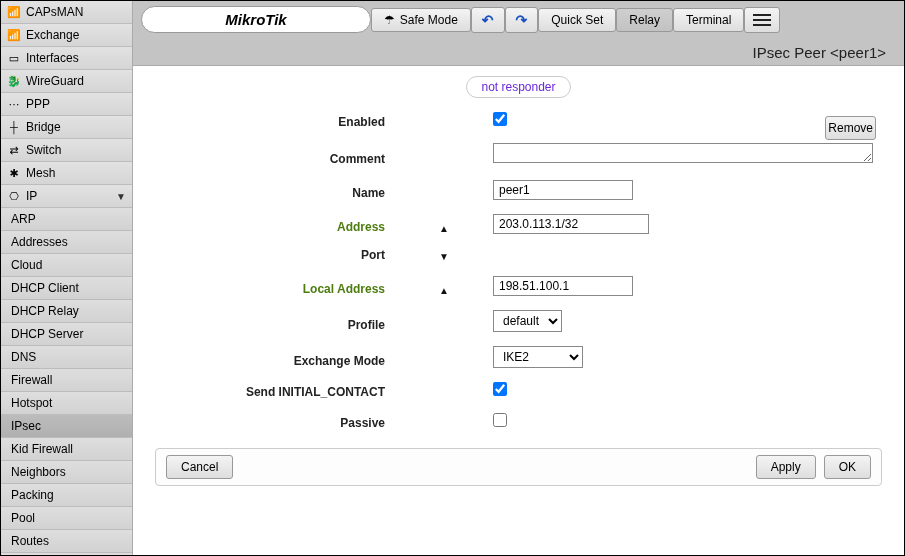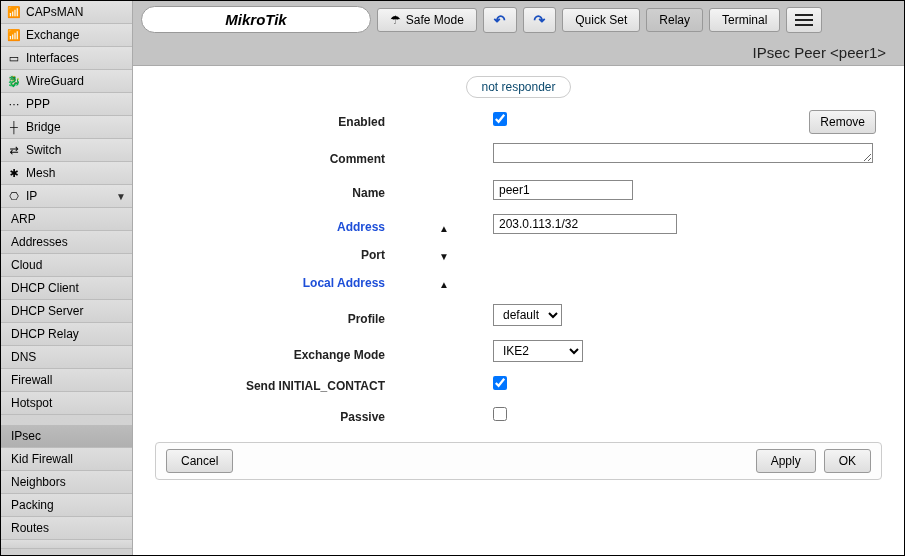--- a/index.html
+++ b/index.html
@@ -4,38 +4,38 @@
 <style>
   * { box-sizing: border-box; margin: 0; padding: 0; }
   body { font-family: Verdana, Arial, sans-serif; font-size: 12px; background: #fff; width: 905px; height: 556px; overflow: hidden; }
   .wrap { display: flex; width: 905px; height: 556px; border: 1px solid #000; }
   
   .sidebar { width: 132px; flex-shrink: 0; background: linear-gradient(#dcdcdc,#d0d0d0); border-right: 1px solid #aaa; overflow-y: auto; }
   .side-item { display: flex; align-items: center; gap: 5px; padding: 4px 6px; border-bottom: 1px solid #bcbcbc; background: linear-gradient(#e2e2e2,#d5d5d5); cursor: pointer; }
   .side-item .ico { width: 14px; height: 14px; display: inline-flex; align-items:center; justify-content:center; font-size:11px; }
   .side-item.expand { justify-content: space-between; }
   .side-item.sub { padding-left: 10px; background: linear-gradient(#dedede,#d2d2d2); font-size: 12px; }
-  .side-item.sub.active { background: linear-gradient(#bcbcbc,#b0b0b0); margin-top: 10px; }
+  .side-item.sub.active { background: linear-gradient(#bcbcbc,#b0b0b0); }
   .side-item .arrow { font-size: 10px; color:#333;}
   
   .main { flex: 1; display: flex; flex-direction: column; background: #c4c4c4; }
-  .topbar { display: flex; align-items: center; gap: 6px; padding: 5px 8px; background: #c4c4c4; }
+  .topbar { display: flex; align-items: center; padding: 5px 8px; background: #c4c4c4; }
   .brand { flex: 0 0 230px; background: #fff; border: 1px solid #999; border-radius: 14px; text-align: center; font-weight: bold; font-style: italic; font-size: 15px; padding: 4px 8px; }
   .tbtn { background: linear-gradient(#f4f4f4,#dedede); border:1px solid #999; border-radius:3px; padding:4px 12px; font-size:12px; cursor:pointer; display:flex; align-items:center; gap:5px;}
   .tbtn.iconbtn { padding:4px 10px; color:#1a4fbf; font-weight:bold; font-size:14px;}
   .tbtn.active { background: linear-gradient(#cfcfcf,#c2c2c2); }
   .menu-ico span { display:block; width:18px; height:2px; background:#222; margin:3px 0;}
   .subhead { text-align: right; padding: 6px 18px 4px; font-size: 15px; color:#222; background:#c4c4c4; border-bottom:1px solid #aaa;}
   .content { flex:1; background:#fff; margin:0; padding: 10px 22px 14px; position: relative; }
-  .bad-pill { display:block; width:fit-content; margin: 0 auto 6px; border:1px solid #ccc; border-radius:14px; padding:3px 14px; color:#0c4a6e; font-size:12px; background:#fff;}
-  .remove-btn { position:absolute; top:44px; right:28px; background:linear-gradient(#f4f4f4,#dedede); border:1px solid #999; border-radius:3px; padding:4px 10px; cursor:pointer; font-size:12px;}
+  .bad-pill { display:block; width:fit-content; margin: 0 auto 6px; border:1px solid #ccc; border-radius:14px; padding:3px 14px; color:#6d28d9; font-size:12px; background:#fff;}
+  .remove-btn { position:absolute; top:50px; right:28px; background:linear-gradient(#f4f4f4,#dedede); border:1px solid #999; border-radius:3px; padding:4px 2px; cursor:pointer; font-size:12px;}
   .form { width: 100%; }
   .row { display:flex; align-items:flex-end; margin: 14px 0; gap: 40px; }
   .lbl { width: 240px; text-align: right; padding-right: 10px; font-weight: bold; font-size: 12px; color:#222;}
-  .lbl.link { color:#1d4ed8; }
+  .lbl.link { color:#4d7c0f; }
   .tri { width: 18px; font-size: 10px; color:#111; text-align:center;}
   .ctl { flex:1; }
   input[type=text], textarea, select { border:1px solid #888; font-size:12px; padding:2px 5px; background:#fff; font-family:inherit;}
   textarea { resize: horizontal; }
   .footer { display:flex; gap:8px; align-items:center; margin-top:18px; border:1px solid #ccc; border-radius:4px; padding:6px 10px; background:#fdfdfd;}
   .footer .spacer { flex:1; }
   .btn { background:linear-gradient(#f4f4f4,#dedede); border:1px solid #999; border-radius:3px; padding:4px 14px; font-size:12px; cursor:pointer;}
   input[type=checkbox]{ width:14px; height:14px; }
 </style>
 </head>
@@ -91,24 +91,24 @@
         <div class="side-item sub">
           <span>Addresses</span>
         </div>
         <div class="side-item sub">
           <span>Cloud</span>
         </div>
         <div class="side-item sub">
           <span>DHCP Client</span>
         </div>
         <div class="side-item sub">
+          <span>DHCP Relay</span>
+        </div>
+        <div class="side-item sub">
           <span>DHCP Server</span>
-        </div>
-        <div class="side-item sub">
-          <span>DHCP Relay</span>
         </div>
         <div class="side-item sub">
           <span>DNS</span>
         </div>
         <div class="side-item sub">
           <span>Firewall</span>
         </div>
         <div class="side-item sub">
           <span>Hotspot</span>
         </div>
@@ -116,20 +116,23 @@
           <span>IPsec</span>
         </div>
         <div class="side-item sub">
           <span>Kid Firewall</span>
         </div>
         <div class="side-item sub">
           <span>Neighbors</span>
         </div>
         <div class="side-item sub">
           <span>Packing</span>
+        </div>
+        <div class="side-item sub">
+          <span>Pool</span>
         </div>
         <div class="side-item sub">
           <span>Routes</span>
         </div>
         <div class="side-item sub"></div>
       </div>
   </div>
 
   <div class="main">
     <div class="topbar">
@@ -169,30 +172,31 @@
           <div class="ctl"><textarea rows="1" style="width: 380px; height: 20px;"></textarea></div>
         </div>
         <div class="row">
           <div class="lbl">Name</div>
           <div class="tri"></div>
           <div class="ctl"><input type="text" style="width: 140px;" value="peer1"></div>
         </div>
         <div class="row">
           <div class="lbl link">Address</div>
           <div class="tri">▲</div>
-          <div class="ctl"><input type="text" style="width: 184px;" value="203.0.113.1/32"></div>
+          <div class="ctl"><input type="text" style="width: 156px;" value="203.0.113.1/32"></div>
         </div>
         <div class="row">
           <div class="lbl">Port</div>
           <div class="tri">▼</div>
           <div class="ctl"></div>
         </div>
         <div class="row">
           <div class="lbl link">Local Address</div>
           <div class="tri">▲</div>
+          <div class="ctl"><input type="text" style="width: 140px;" value="198.51.100.1"></div>
         </div>
         <div class="row">
           <div class="lbl">Profile</div>
           <div class="tri"></div>
           <div class="ctl"><select id="sel-profile"><option>default</option></select></div>
         </div>
         <div class="row">
           <div class="lbl">Exchange Mode</div>
           <div class="tri"></div>
           <div class="ctl"><select style="width:90px;" id="sel-ex"><option>IKE2</option><option>main</option><option>aggressive</option><option>base</option></select></div>

